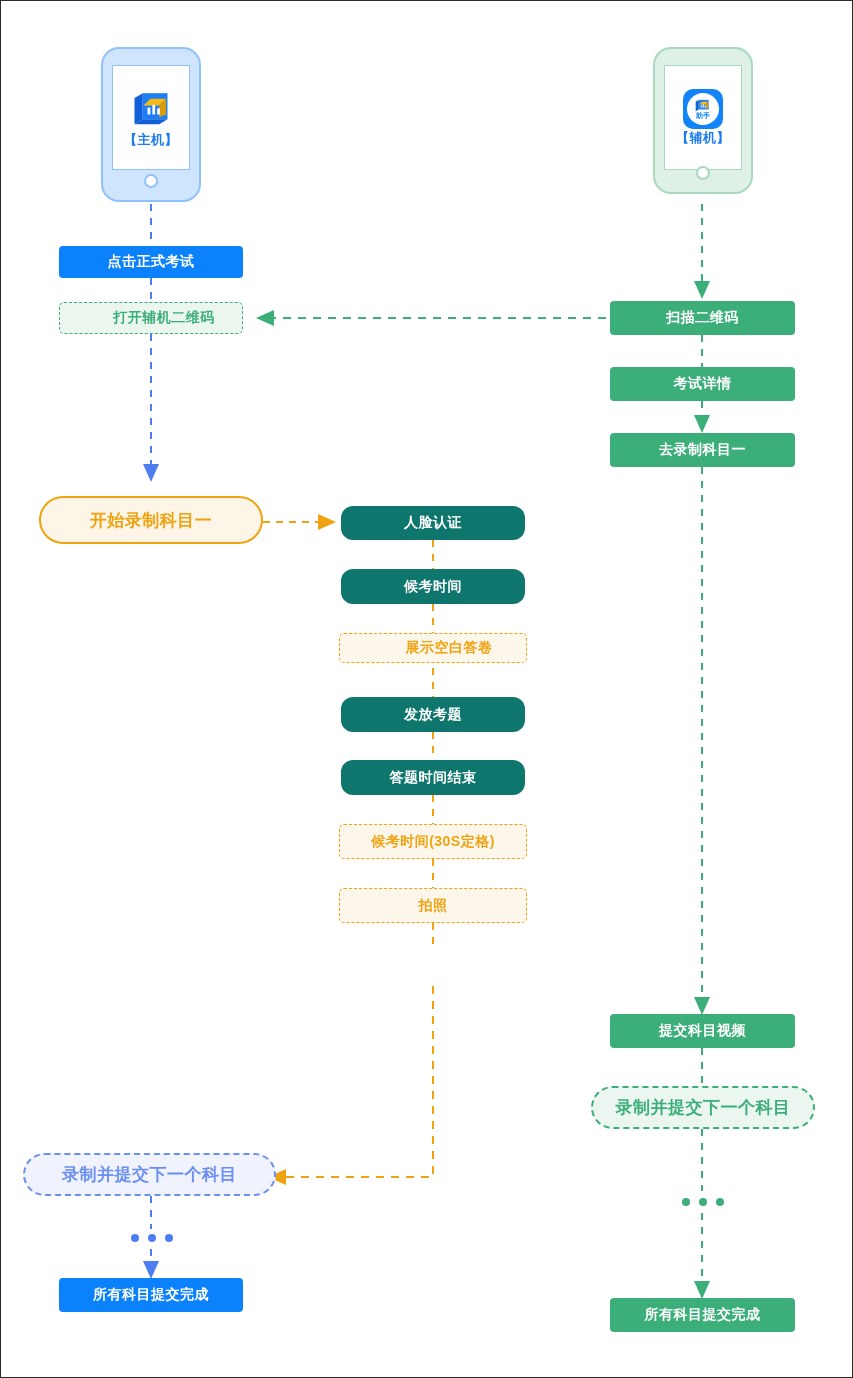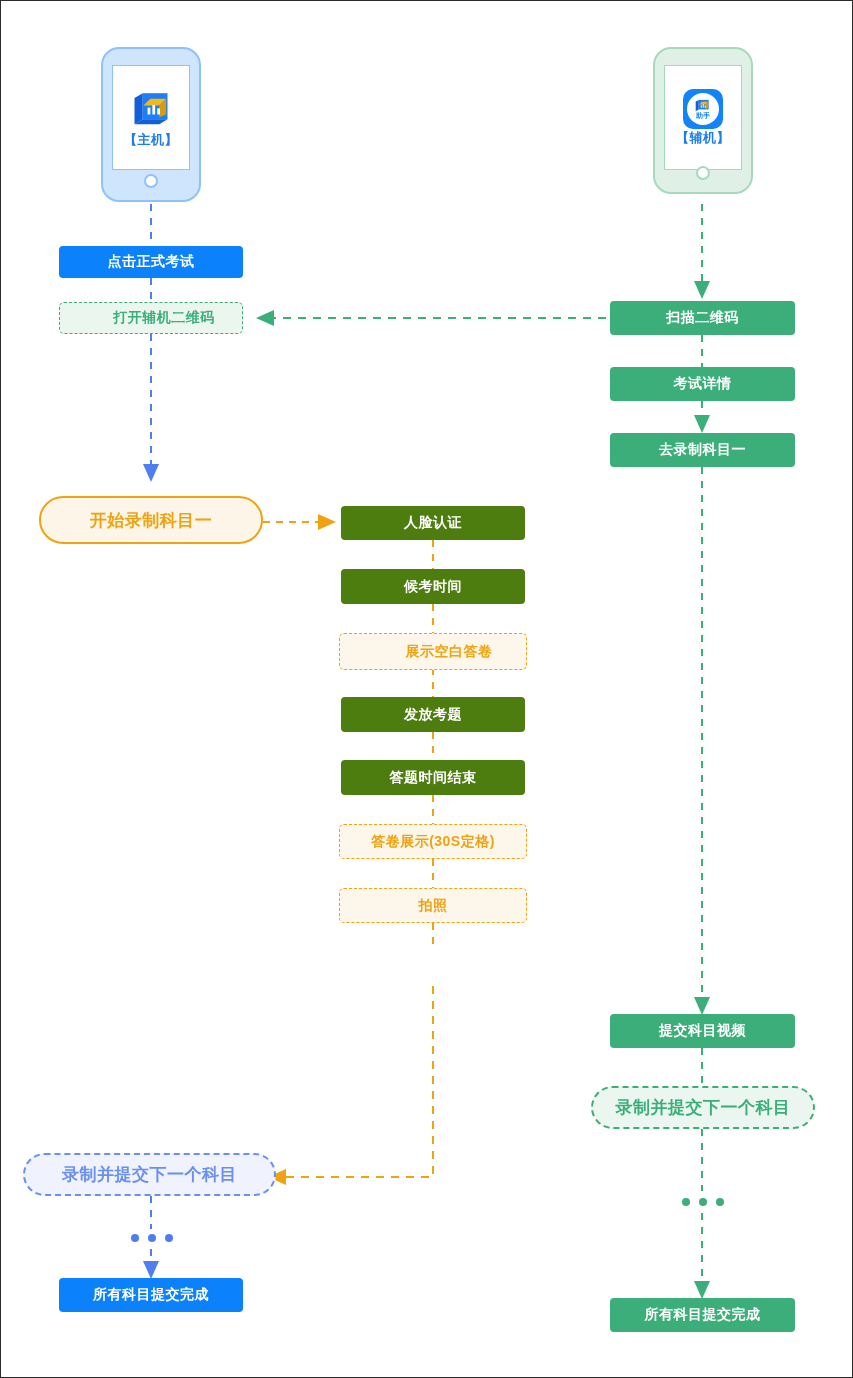--- a/index.html
+++ b/index.html
@@ -112,21 +112,21 @@
     align-items: center;
     justify-content: center;
     text-align: center;
     font-size: 14px;
     font-weight: bold;
     letter-spacing: 0.5px;
     white-space: nowrap;
   }
   .n-blue-solid   { background:#0b81fb; color:#ffffff; border-radius:4px; }
   .n-green-solid  { background:#3cae7a; color:#ffffff; border-radius:4px; }
-  .n-orange-solid { background:#4d7c0f; color:#ffffff; border-radius:4px; }
+  .n-orange-solid { background:#0f766e; color:#ffffff; border-radius:12px; }
 
   .n-green-dashed {
     background:#ebf6ef; color:#3cae7a;
     border:1.6px dashed #3cae7a; border-radius:5px;
   }
   .n-orange-dashed {
     background:#fdf6ea; color:#efa310;
     border:1.6px dashed #efa310; border-radius:5px;
   }
 
@@ -261,27 +261,27 @@
     <span></span>
     <span></span>
   </div>
 
   <div class="node n-blue-solid" style="left:58px; top:1277px; width:184px; height:34px;">所有科目提交完成</div>
 
   <div class="node n-orange-solid" style="left:340px; top:505px; width:184px; height:34px;">人脸认证</div>
 
   <div class="node n-orange-solid" style="left:340px; top:568px; width:184px; height:35px;">候考时间</div>
 
-  <div class="node n-orange-dashed" style="left:338px; top:632px; width:188px; height:37px;padding-left:32px;">展示空白答卷</div>
+  <div class="node n-orange-dashed" style="left:338px; top:632px; width:188px; height:30px;padding-left:32px;">展示空白答卷</div>
 
   <div class="node n-orange-solid" style="left:340px; top:696px; width:184px; height:35px;">发放考题</div>
 
   <div class="node n-orange-solid" style="left:340px; top:759px; width:184px; height:35px;">答题时间结束</div>
 
-  <div class="node n-orange-dashed" style="left:338px; top:823px; width:188px; height:35px;">答卷展示(30S定格)</div>
+  <div class="node n-orange-dashed" style="left:338px; top:823px; width:188px; height:35px;">候考时间(30S定格)</div>
 
   <div class="node n-orange-dashed" style="left:338px; top:887px; width:188px; height:35px;">拍照</div>
 
 
   <div class="node n-green-solid" style="left:609px; top:300px; width:185px; height:34px;">扫描二维码</div>
 
   <div class="node n-green-solid" style="left:609px; top:366px; width:185px; height:34px;">考试详情</div>
 
   <div class="node n-green-solid" style="left:609px; top:432px; width:185px; height:34px;">去录制科目一</div>
 

